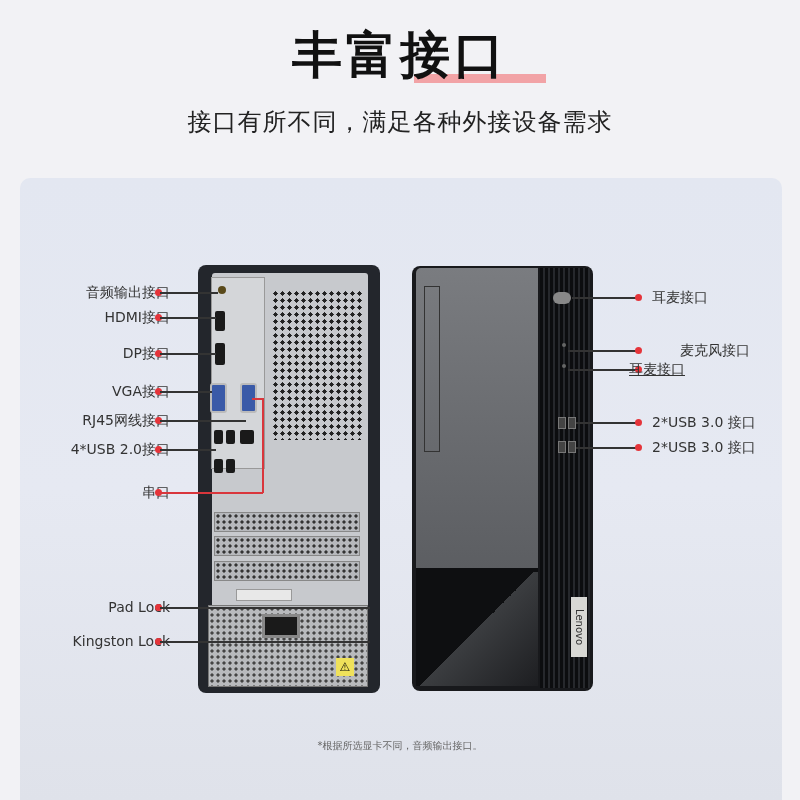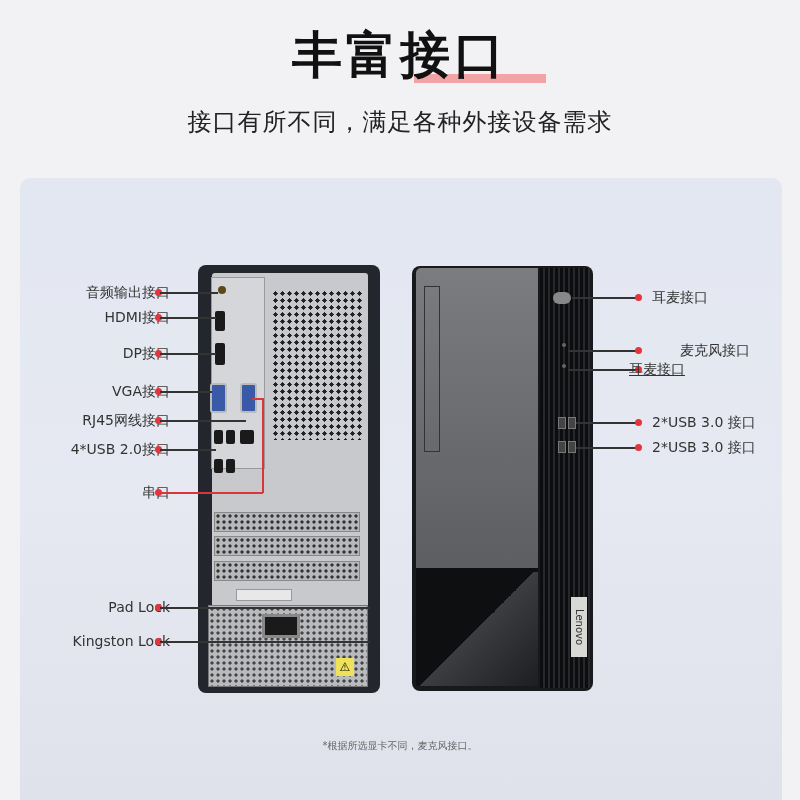--- a/index.html
+++ b/index.html
@@ -148,13 +148,13 @@
 <div class="label" style="left:629px;top:361px;text-decoration:underline;">耳麦接口</div>
 
 <div class="line" style="left:576px;top:422px;width:60px;"></div>
 <div class="dot" style="left:635px;top:419px;"></div>
 <div class="label" style="left:652px;top:414px;">2*USB 3.0 接口</div>
 
 <div class="line" style="left:576px;top:447px;width:60px;"></div>
 <div class="dot" style="left:635px;top:444px;"></div>
 <div class="label" style="left:652px;top:439px;">2*USB 3.0 接口</div>
 
-<div class="footnote">*根据所选显卡不同，麦克风接口。</div>
+<div class="footnote">*根据所选显卡不同，音频输出接口。</div>
 
 </body></html>

